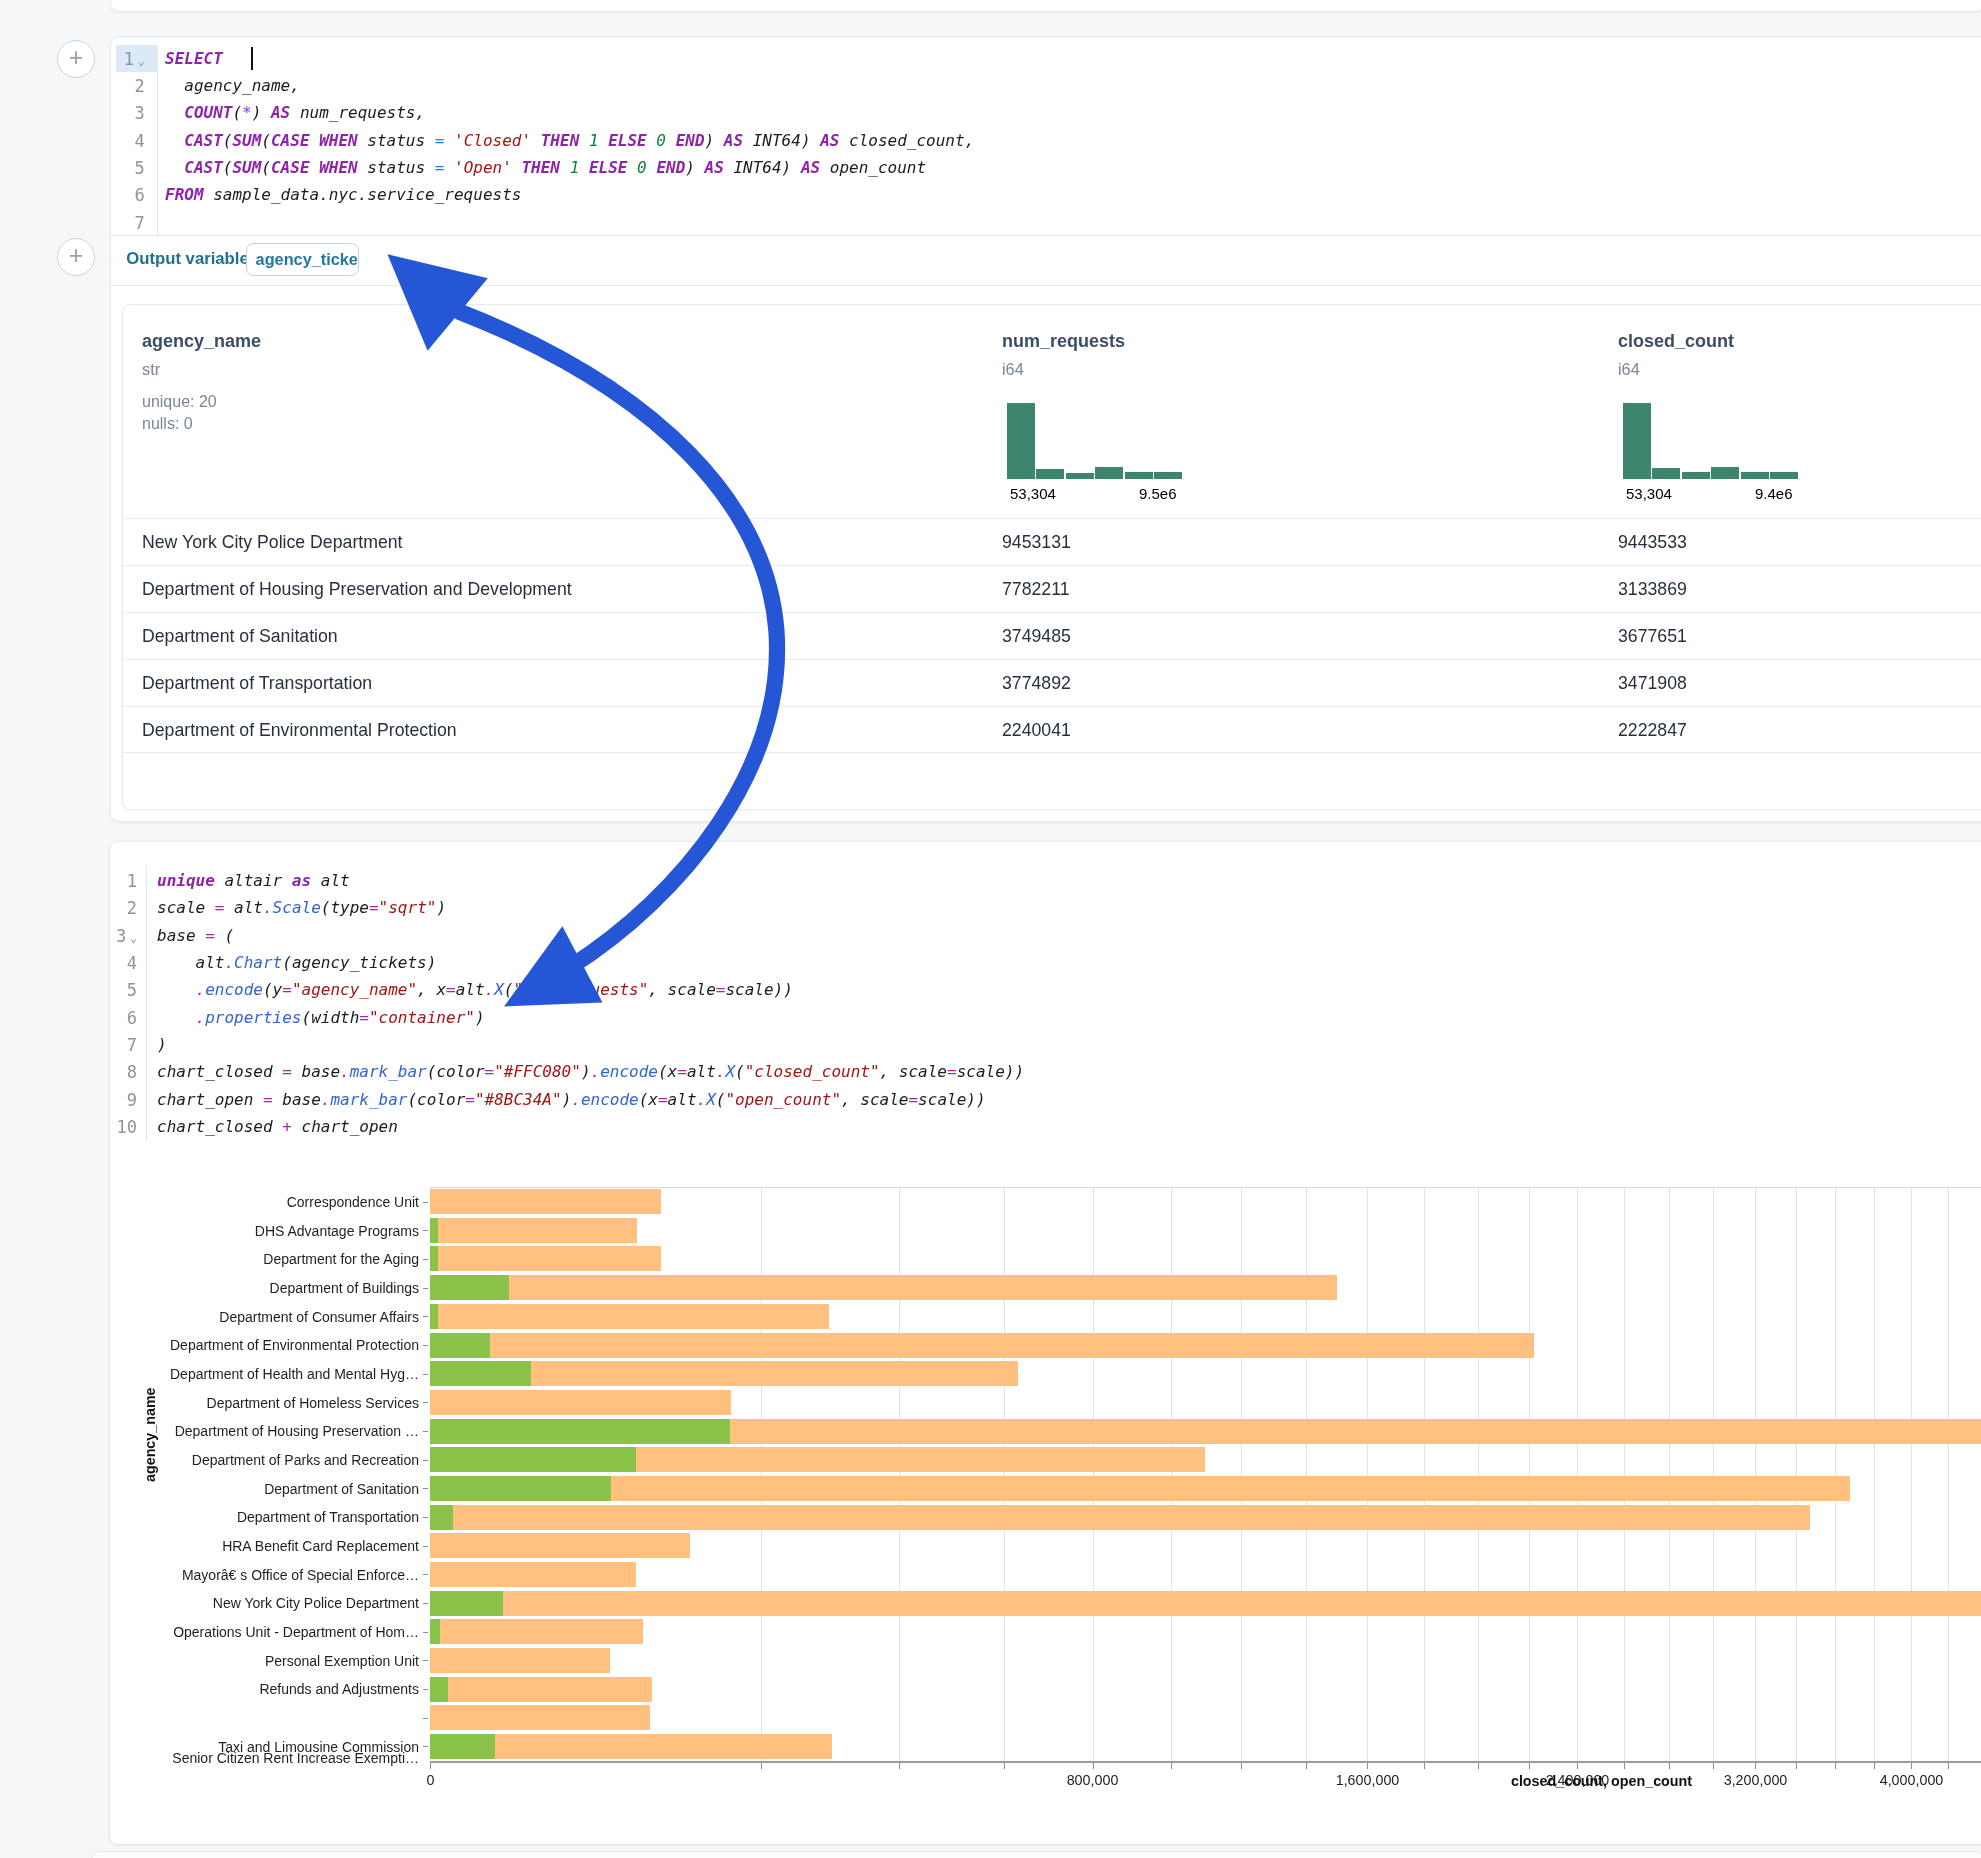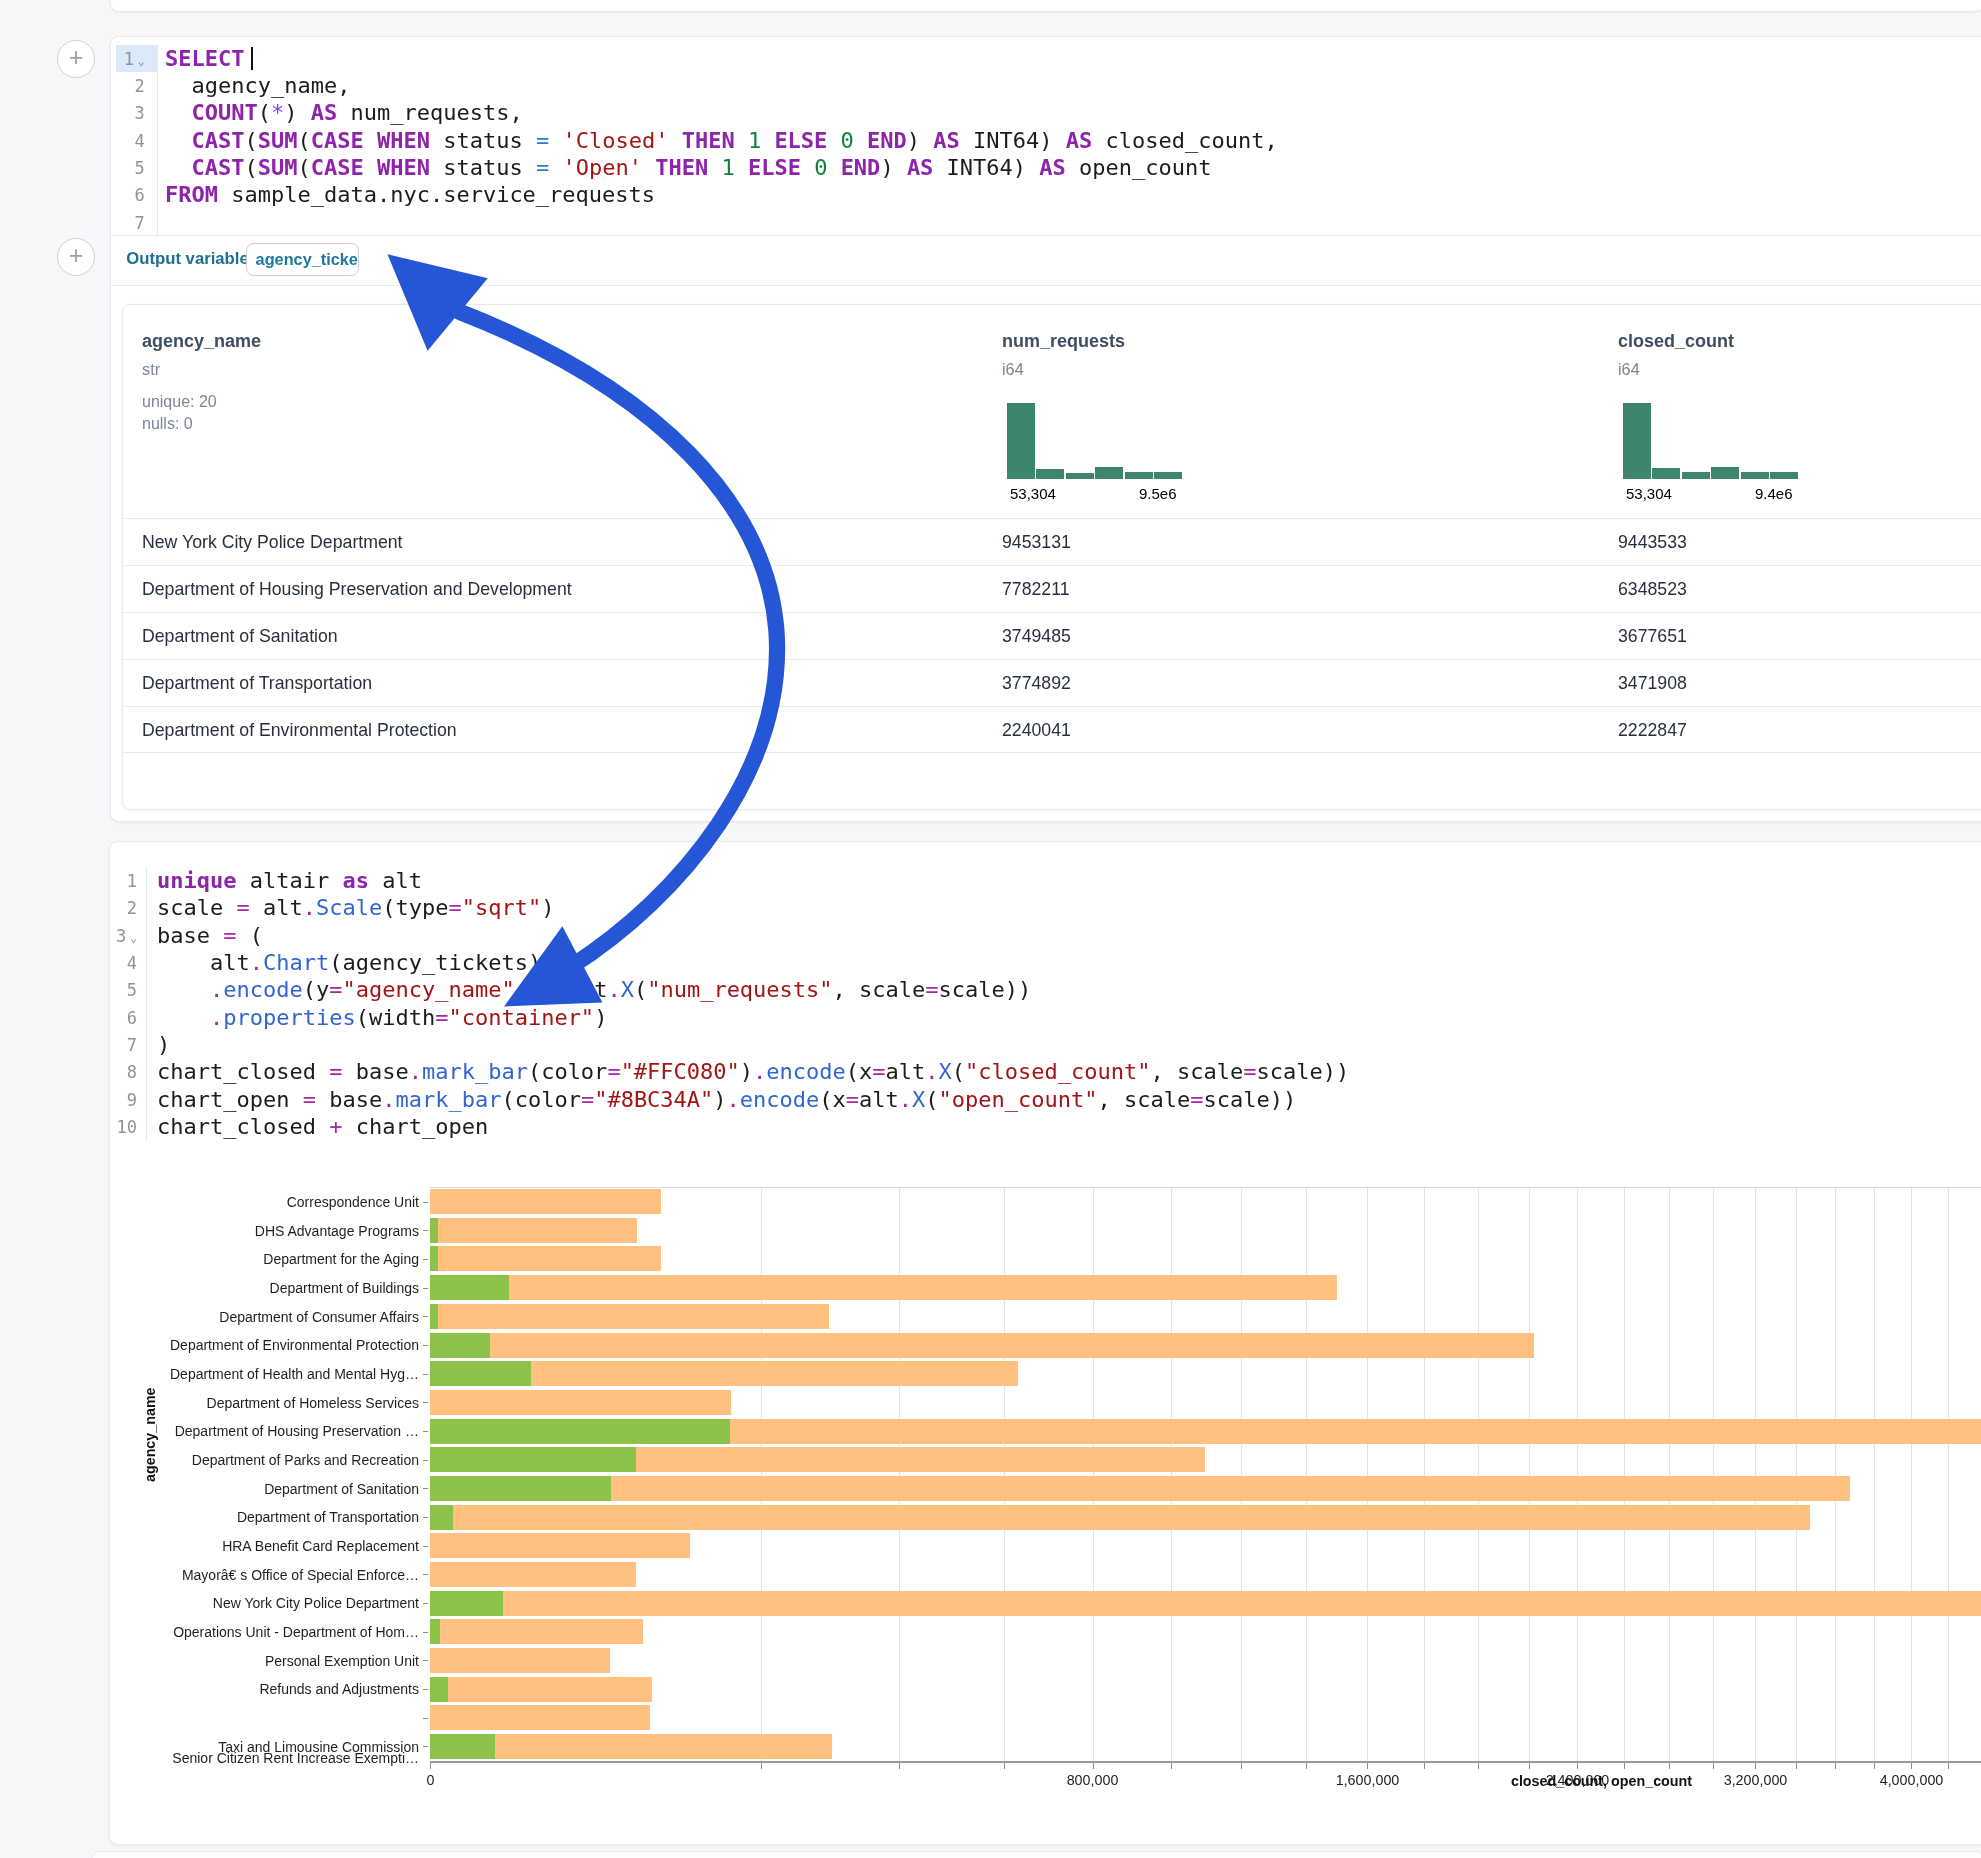--- a/index.html
+++ b/index.html
@@ -17,21 +17,21 @@
   .prevbar{
     position:absolute;left:110px;top:-5.7px;width:1872px;height:15.3px;background:#fff;
     border:1px solid #e7e9ee;border-radius:0 0 8.6px 8.6px;box-shadow:0 1px 1.9px rgba(20,30,50,.05);
   }
   .plusbtn{
     position:absolute;width:36px;height:36px;border-radius:50%;background:#fff;
     border:1.4px solid #ccd2da;color:#97a0ab;font-size:25px;line-height:32.5px;text-align:center;
     font-weight:300;cursor:pointer;
   }
   
-  .code{font-family:"DejaVu Sans Mono", monospace;font-size:22px;white-space:pre;}
+  .code{font-family:"DejaVu Sans Mono", monospace;font-size:16px;white-space:pre;font-style:italic;}
   .code-line{position:absolute;height:28px;line-height:28px;}
   .lnum{position:absolute;text-align:right;color:#8d949e;font-size:17px;line-height:28px;
         font-family:"DejaVu Sans Mono", monospace;}
   .lnum .fold{color:#7d8590;font-size:11.5px;margin-left:3.8px;}
   .gutline{position:absolute;width:1px;background:#e3e6ea;}
   .activeln{position:absolute;background:#dce9f8;}
   .k{color:#8e24aa;font-weight:bold;}
   .t{color:#1c1c1c;}
   .s{color:#a31515;}
   .n{color:#0f8040;}
@@ -136,21 +136,21 @@
     </div>
   <div id="tbl-rows">
       <div class="trow" style="left:0;top:213px;height:47px;">
         <div class="tcell" style="left:19px;top:0;">New York City Police Department</div>
         <div class="tcell" style="left:879px;top:0;">9453131</div>
         <div class="tcell" style="left:1495px;top:0;">9443533</div>
       </div>
       <div class="trow" style="left:0;top:260px;height:47px;">
         <div class="tcell" style="left:19px;top:0;">Department of Housing Preservation and Development</div>
         <div class="tcell" style="left:879px;top:0;">7782211</div>
-        <div class="tcell" style="left:1495px;top:0;">6348523</div>
+        <div class="tcell" style="left:1495px;top:0;">3133869</div>
       </div>
       <div class="trow" style="left:0;top:307px;height:47px;">
         <div class="tcell" style="left:19px;top:0;">Department of Sanitation</div>
         <div class="tcell" style="left:879px;top:0;">3749485</div>
         <div class="tcell" style="left:1495px;top:0;">3677651</div>
       </div>
       <div class="trow" style="left:0;top:354px;height:47px;">
         <div class="tcell" style="left:19px;top:0;">Department of Transportation</div>
         <div class="tcell" style="left:879px;top:0;">3774892</div>
         <div class="tcell" style="left:1495px;top:0;">3471908</div>

